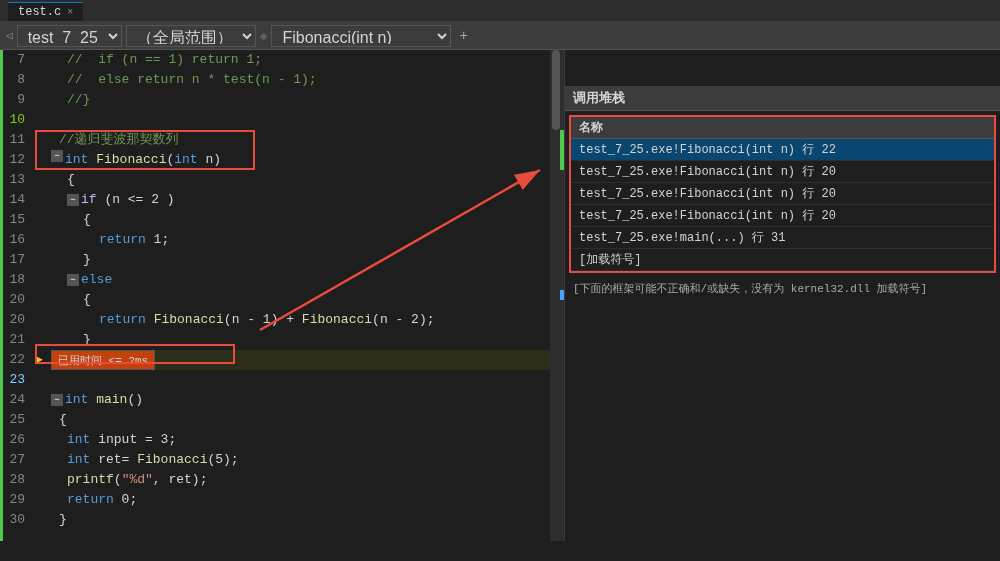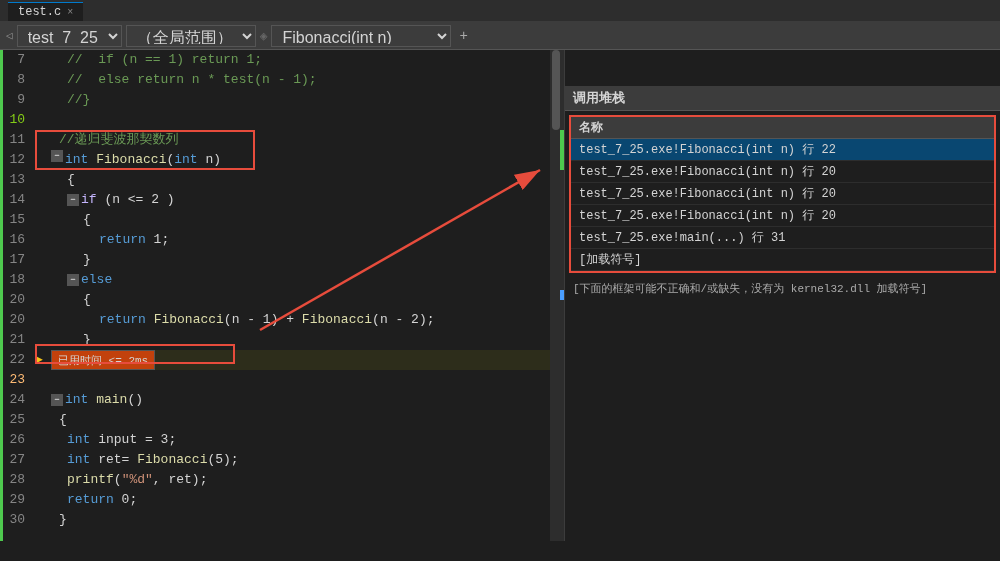--- a/index.html
+++ b/index.html
@@ -205,21 +205,21 @@
             <div>13</div>
             <div>14</div>
             <div>15</div>
             <div>16</div>
             <div>17</div>
             <div>18</div>
             <div>20</div>
             <div>20</div>
             <div>21</div>
             <div>22</div>
-            <div style="color:#fdba74;">23</div>
+            <div style="color:#7dd3fc;">23</div>
             <div>24</div>
             <div>25</div>
             <div>26</div>
             <div>27</div>
             <div>28</div>
             <div>29</div>
             <div>30</div>
           </div>
         </div>
 

